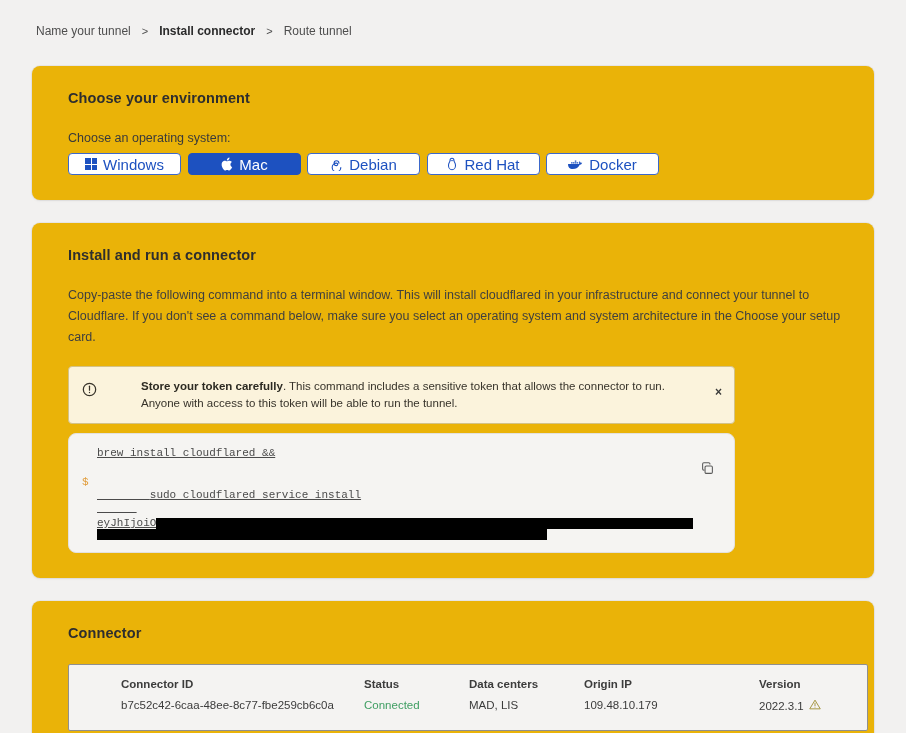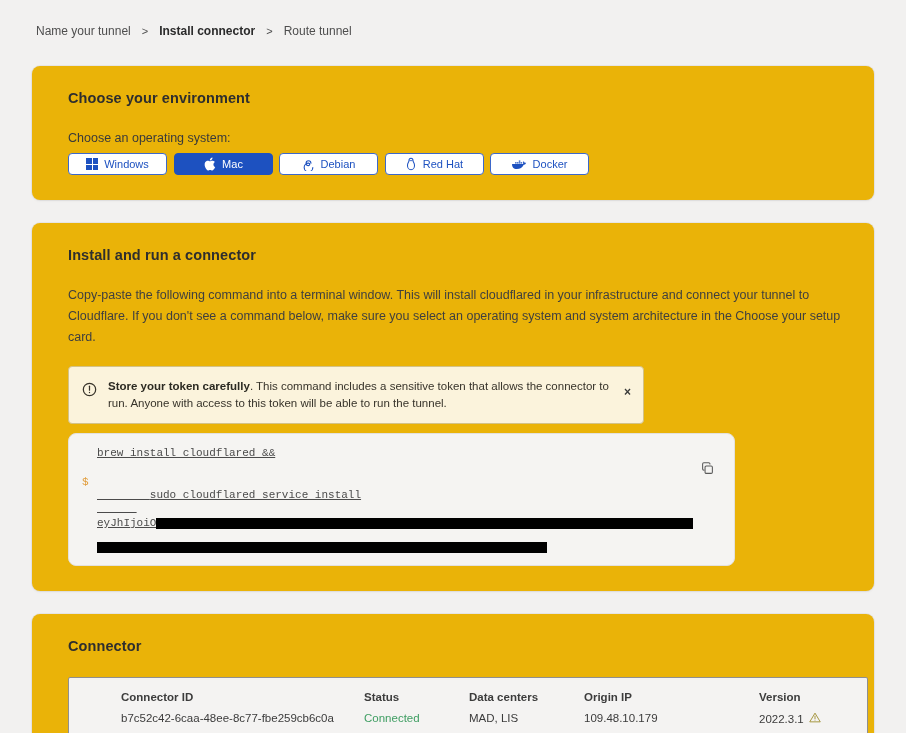--- a/index.html
+++ b/index.html
@@ -25,61 +25,62 @@
     box-shadow:0 0 0 1px rgba(0,0,0,0.045), 0 1px 3px rgba(0,0,0,0.05);
     padding:24px 21px 25px 36px;
     margin-bottom:23px;
   }
   .card-title { font-size:14.5px; font-weight:bold; color:#2e2e2e; letter-spacing:.1px; }
 
   
   .os-label { font-size:12.5px; color:#3a3a3a; margin-top:25px; margin-bottom:8px; }
   .os-row { display:flex; gap:6.5px; }
   .os-btn {
-    width:99px; height:22px;
+    width:113px; height:22px;
     border:1px solid #3d68ca; border-radius:4px;
     background:#ffffff; color:#1d51c0;
     font-family:"Liberation Sans",sans-serif;
-    font-size:11px;
+    font-size:15px;
     display:flex; align-items:center; justify-content:center; gap:6px;
     cursor:pointer;
   }
   .os-btn.selected { background:#1d51c0; color:#ffffff; border-color:#1d51c0; }
   .os-btn svg { display:block; }
   .win-grid { display:grid; grid-template-columns:5.5px 5.5px; grid-template-rows:5.5px 5.5px; gap:1px; }
   .win-grid span { background:#1d51c0; display:block; }
 
   
   .desc { font-size:12.5px; line-height:21px; color:#3f3f3f; margin-top:22px; max-width:800px; }
 
   .warn-banner {
-    width:576px; margin-top:18px;
+    width:667px; margin-top:18px;
     background:#fbf3dc; border:1px solid #d3c288; border-radius:4px;
     display:flex; align-items:flex-start;
     padding:11px 12px 11px 13px;
+    gap:33px;
   }
   .warn-icon { flex:0 0 auto; margin-top:4px; margin-right:11px; }
   .warn-text { font-size:11.5px; line-height:17px; color:#37332a; flex:1 1 auto; padding-right:8px; }
   .warn-text b { color:#2c2a22; }
   .warn-close { flex:0 0 auto; border:none; background:none; font-size:12px; font-weight:bold; color:#3a3a3a; cursor:pointer; margin-top:8px; line-height:1; }
 
   .code-block {
     width:667px; margin-top:9px;
     background:#f5f4f2; border:1px solid #e3e1de; border-radius:8px;
     font-family:"Liberation Mono","DejaVu Sans Mono",monospace;
     font-size:11px; color:#4b4b4b;
     position:relative;
     padding:13px 0 12px 0;
     text-decoration:underline;
   }
   .code-line { padding-left:28px; line-height:13px; white-space:pre; }
   .code-line.l1 { margin-bottom:16px; }
   .code-line.l2 { position:relative; margin-bottom:3px; }
   .prompt { position:absolute; left:13px; top:0; color:#e09a36; }
-  .tok-row { display:flex; align-items:center; padding-left:28px; height:11px; margin-bottom:13px; }
+  .tok-row { display:flex; align-items:center; padding-left:28px; height:11px; margin-bottom:0; }
   .redact { background:#000; height:11px; display:inline-block; }
   .redact.bar1 { width:537px; }
   .redact.bar2 { width:450px; margin-left:28px; height:11px; display:block; }
   .copy-btn { position:absolute; top:28px; right:20px; background:none; border:none; cursor:pointer; padding:0; }
 
   
   .conn-table {
     margin-top:23px;
     width:800px; height:67px;
     background:#f4f3f2; border:1px solid #8f8f8f; border-radius:2px;

